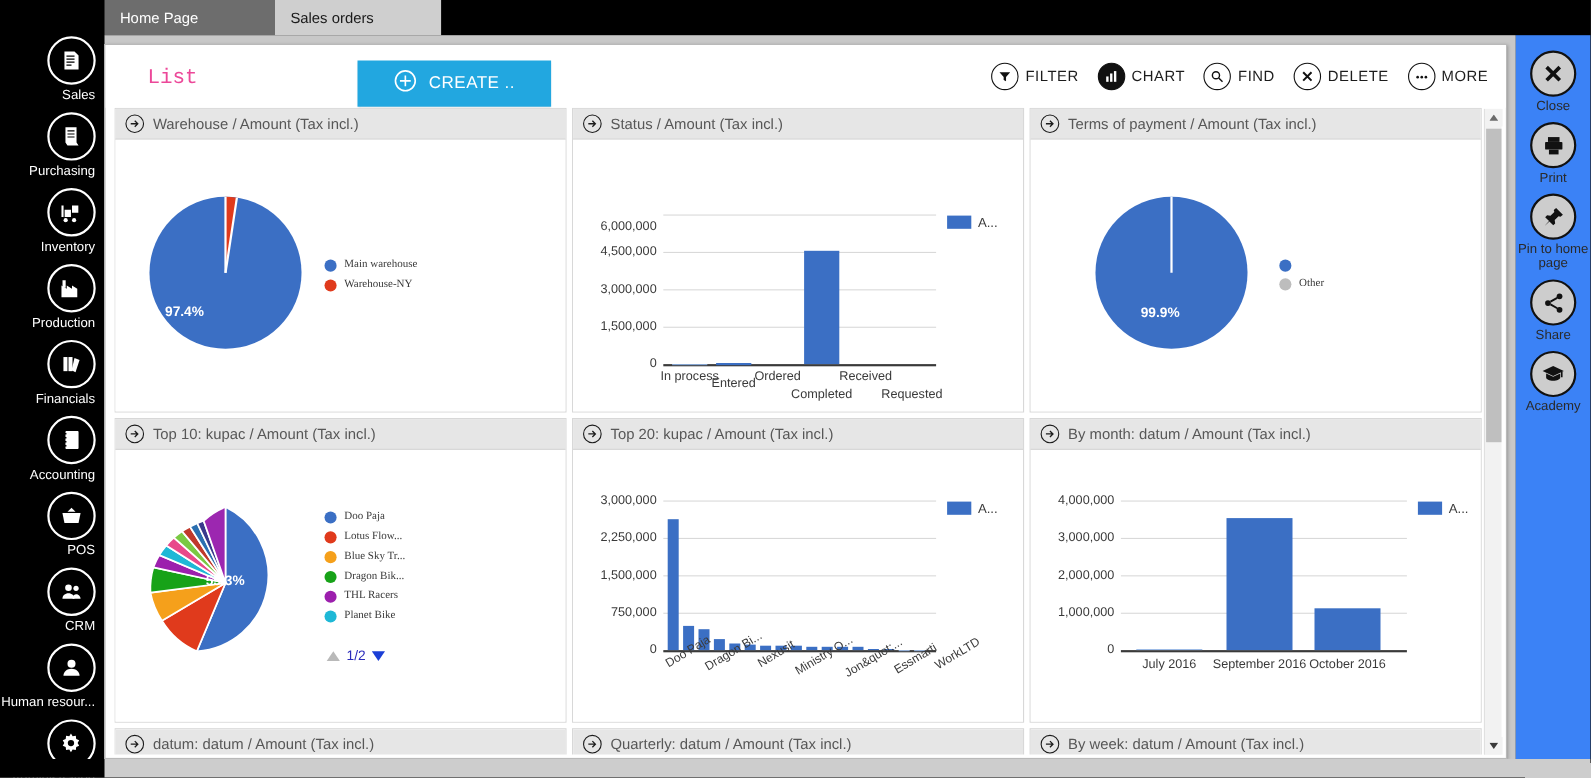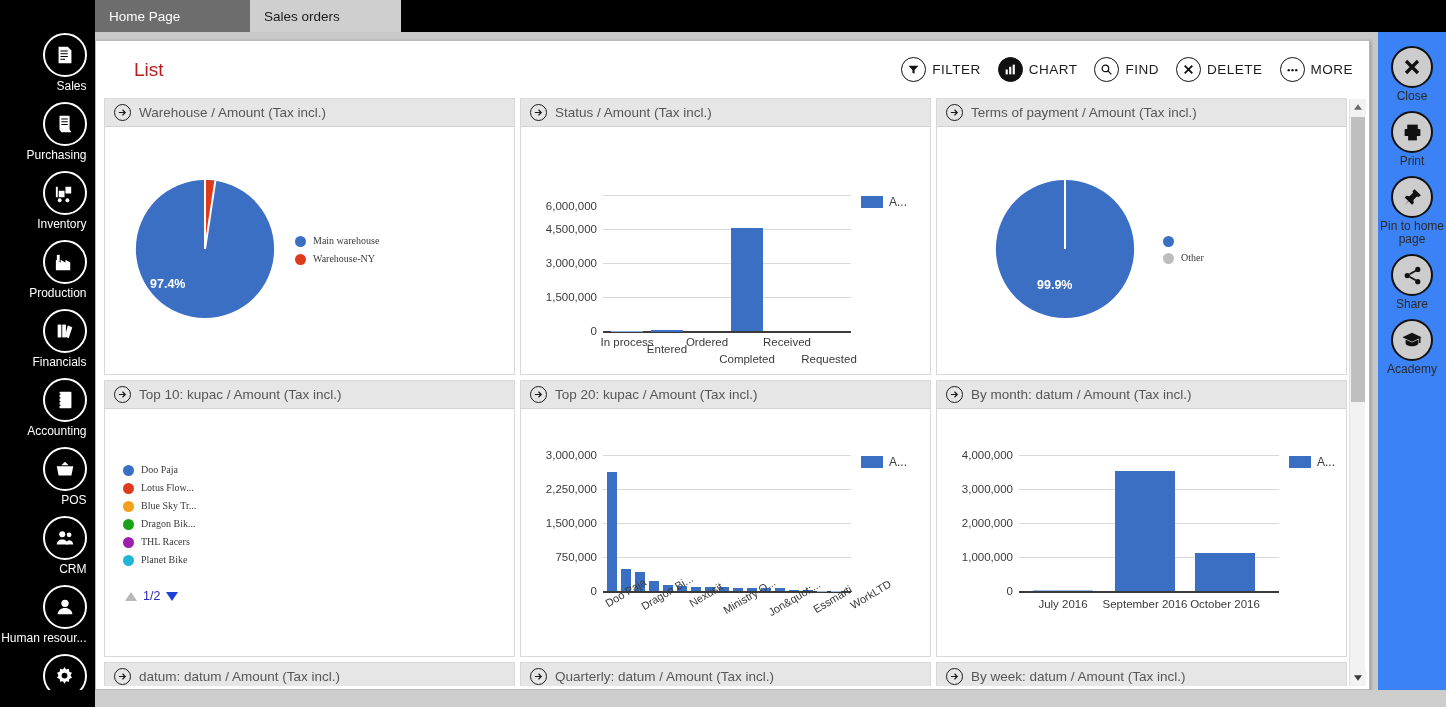--- a/index.html
+++ b/index.html
@@ -57,21 +57,21 @@
     position: absolute; left: 0; top: 8px; width: 1275px; height: 650px;
     background: #fff;
     border: 1px solid #b9b9b9;
     box-shadow: 1px 1px 3px rgba(0,0,0,.25);
   }
 
   
   #cmdbar { position: relative; height: 57px; background: #fff; }
   #list-title {
     position: absolute; left: 38px; top: 18px;
-    font-size: 19px; color: #b91c1c; font-weight: 400;
+    font-size: 19px; color: #ec4899; font-weight: 400; font-family: Liberation Mono, monospace;
   }
   #create-btn {
     position: absolute; left: 229px; top: 14px;
     width: 176px; height: 42px;
     background: #22a7e0; color: #fff;
     display: flex; align-items: center; justify-content: center; gap: 11px;
     font-size: 15.5px; letter-spacing: .4px; cursor: pointer;
     box-shadow: 0 1px 2px rgba(0,0,0,.18);
   }
   #cmd-right {
@@ -312,20 +312,29 @@
       <span>Sales orders</span>
     </div>
   </div>
 
   <div id="main">
     <div id="workspace">
 
       <div id="cmdbar">
         <div id="list-title">List</div>
 
+        <div id="create-btn">
+          <span>
+            <svg width="21" height="21" viewBox="0 0 24 24">
+                <circle cx="12" cy="12" r="10.3" fill="none" stroke="#fff" stroke-width="1.7"></circle>
+                <path d="M12 6.4v11.2M6.4 12h11.2" stroke="#fff" stroke-width="1.7"></path>
+              </svg>
+          </span>
+          <span>CREATE ..</span>
+        </div>
 
         <div id="cmd-right">
 
           <div class="cmd-item">
             <span class="ring">
               <svg width="13" height="13" viewBox="0 0 24 24">
                   <path fill="currentColor" d="M3 5h18l-7 8v7l-4-2v-5z"></path>
                 </svg>
             </span>
             <span class="cmd-label">FILTER</span>
@@ -494,20 +503,39 @@
             <div class="panel-head">
               <span class="arrow-ico">
                 <svg width="11" height="11" viewBox="0 0 24 24">
                     <path d="M4 12h14M12 6l6 6-6 6" stroke="#1c1c1c" stroke-width="2.6" fill="none"></path>
                   </svg>
               </span>
               <span class="panel-title">Top 10: kupac / Amount (Tax incl.)</span>
             </div>
             <div class="panel-body">
               <div class="pie-wrap">
+                <div style="position:relative;">
+                  <svg class="pie-svg" width="144" height="144" viewBox="0 0 100 100">
+                    <g stroke="#fff" stroke-width="1.1">
+                      <path d="M50 50 L50 2 A48 48 0 0 1 31.9 93.1 Z" fill="#3b6fc4"></path>
+                      <path d="M50 50 L31.9 93.1 A48 48 0 0 1 9.9 73.8 Z" fill="#e03a1c"></path>
+                      <path d="M50 50 L9.9 73.8 A48 48 0 0 1 2.6 56.1 Z" fill="#f5a01b"></path>
+                      <path d="M50 50 L2.6 56.1 A48 48 0 0 1 4.5 40.1 Z" fill="#17a218"></path>
+                      <path d="M50 50 L4.5 40.1 A48 48 0 0 1 8.2 32.4 Z" fill="#9c1fad"></path>
+                      <path d="M50 50 L8.2 32.4 A48 48 0 0 1 12.6 26.3 Z" fill="#1eb8d6"></path>
+                      <path d="M50 50 L12.6 26.3 A48 48 0 0 1 17.4 21.4 Z" fill="#e84a8a"></path>
+                      <path d="M50 50 L17.4 21.4 A48 48 0 0 1 22.6 17.4 Z" fill="#7ac943"></path>
+                      <path d="M50 50 L22.6 17.4 A48 48 0 0 1 27.6 14.5 Z" fill="#c0392b"></path>
+                      <path d="M50 50 L27.6 14.5 A48 48 0 0 1 32.2 12.3 Z" fill="#2b6fb0"></path>
+                      <path d="M50 50 L32.2 12.3 A48 48 0 0 1 36.2 10.7 Z" fill="#3a3a8c"></path>
+                      <path d="M50 50 L36.2 10.7 A48 48 0 0 1 50 2 Z" fill="#9c27b0"></path>
+                    </g>
+                  </svg>
+                  <span class="pie-label" style="left:82px; top:63px;">55.3%</span>
+                </div>
                 <div class="legend">
                   <div class="legend-row">
                     <span class="dot" style="background:#3b6fc4"></span>
                     <span class="legend-text">Doo Paja</span>
                   </div>
                   <div class="legend-row">
                     <span class="dot" style="background:#e03a1c"></span>
                     <span class="legend-text">Lotus Flow...</span>
                   </div>
                   <div class="legend-row">

